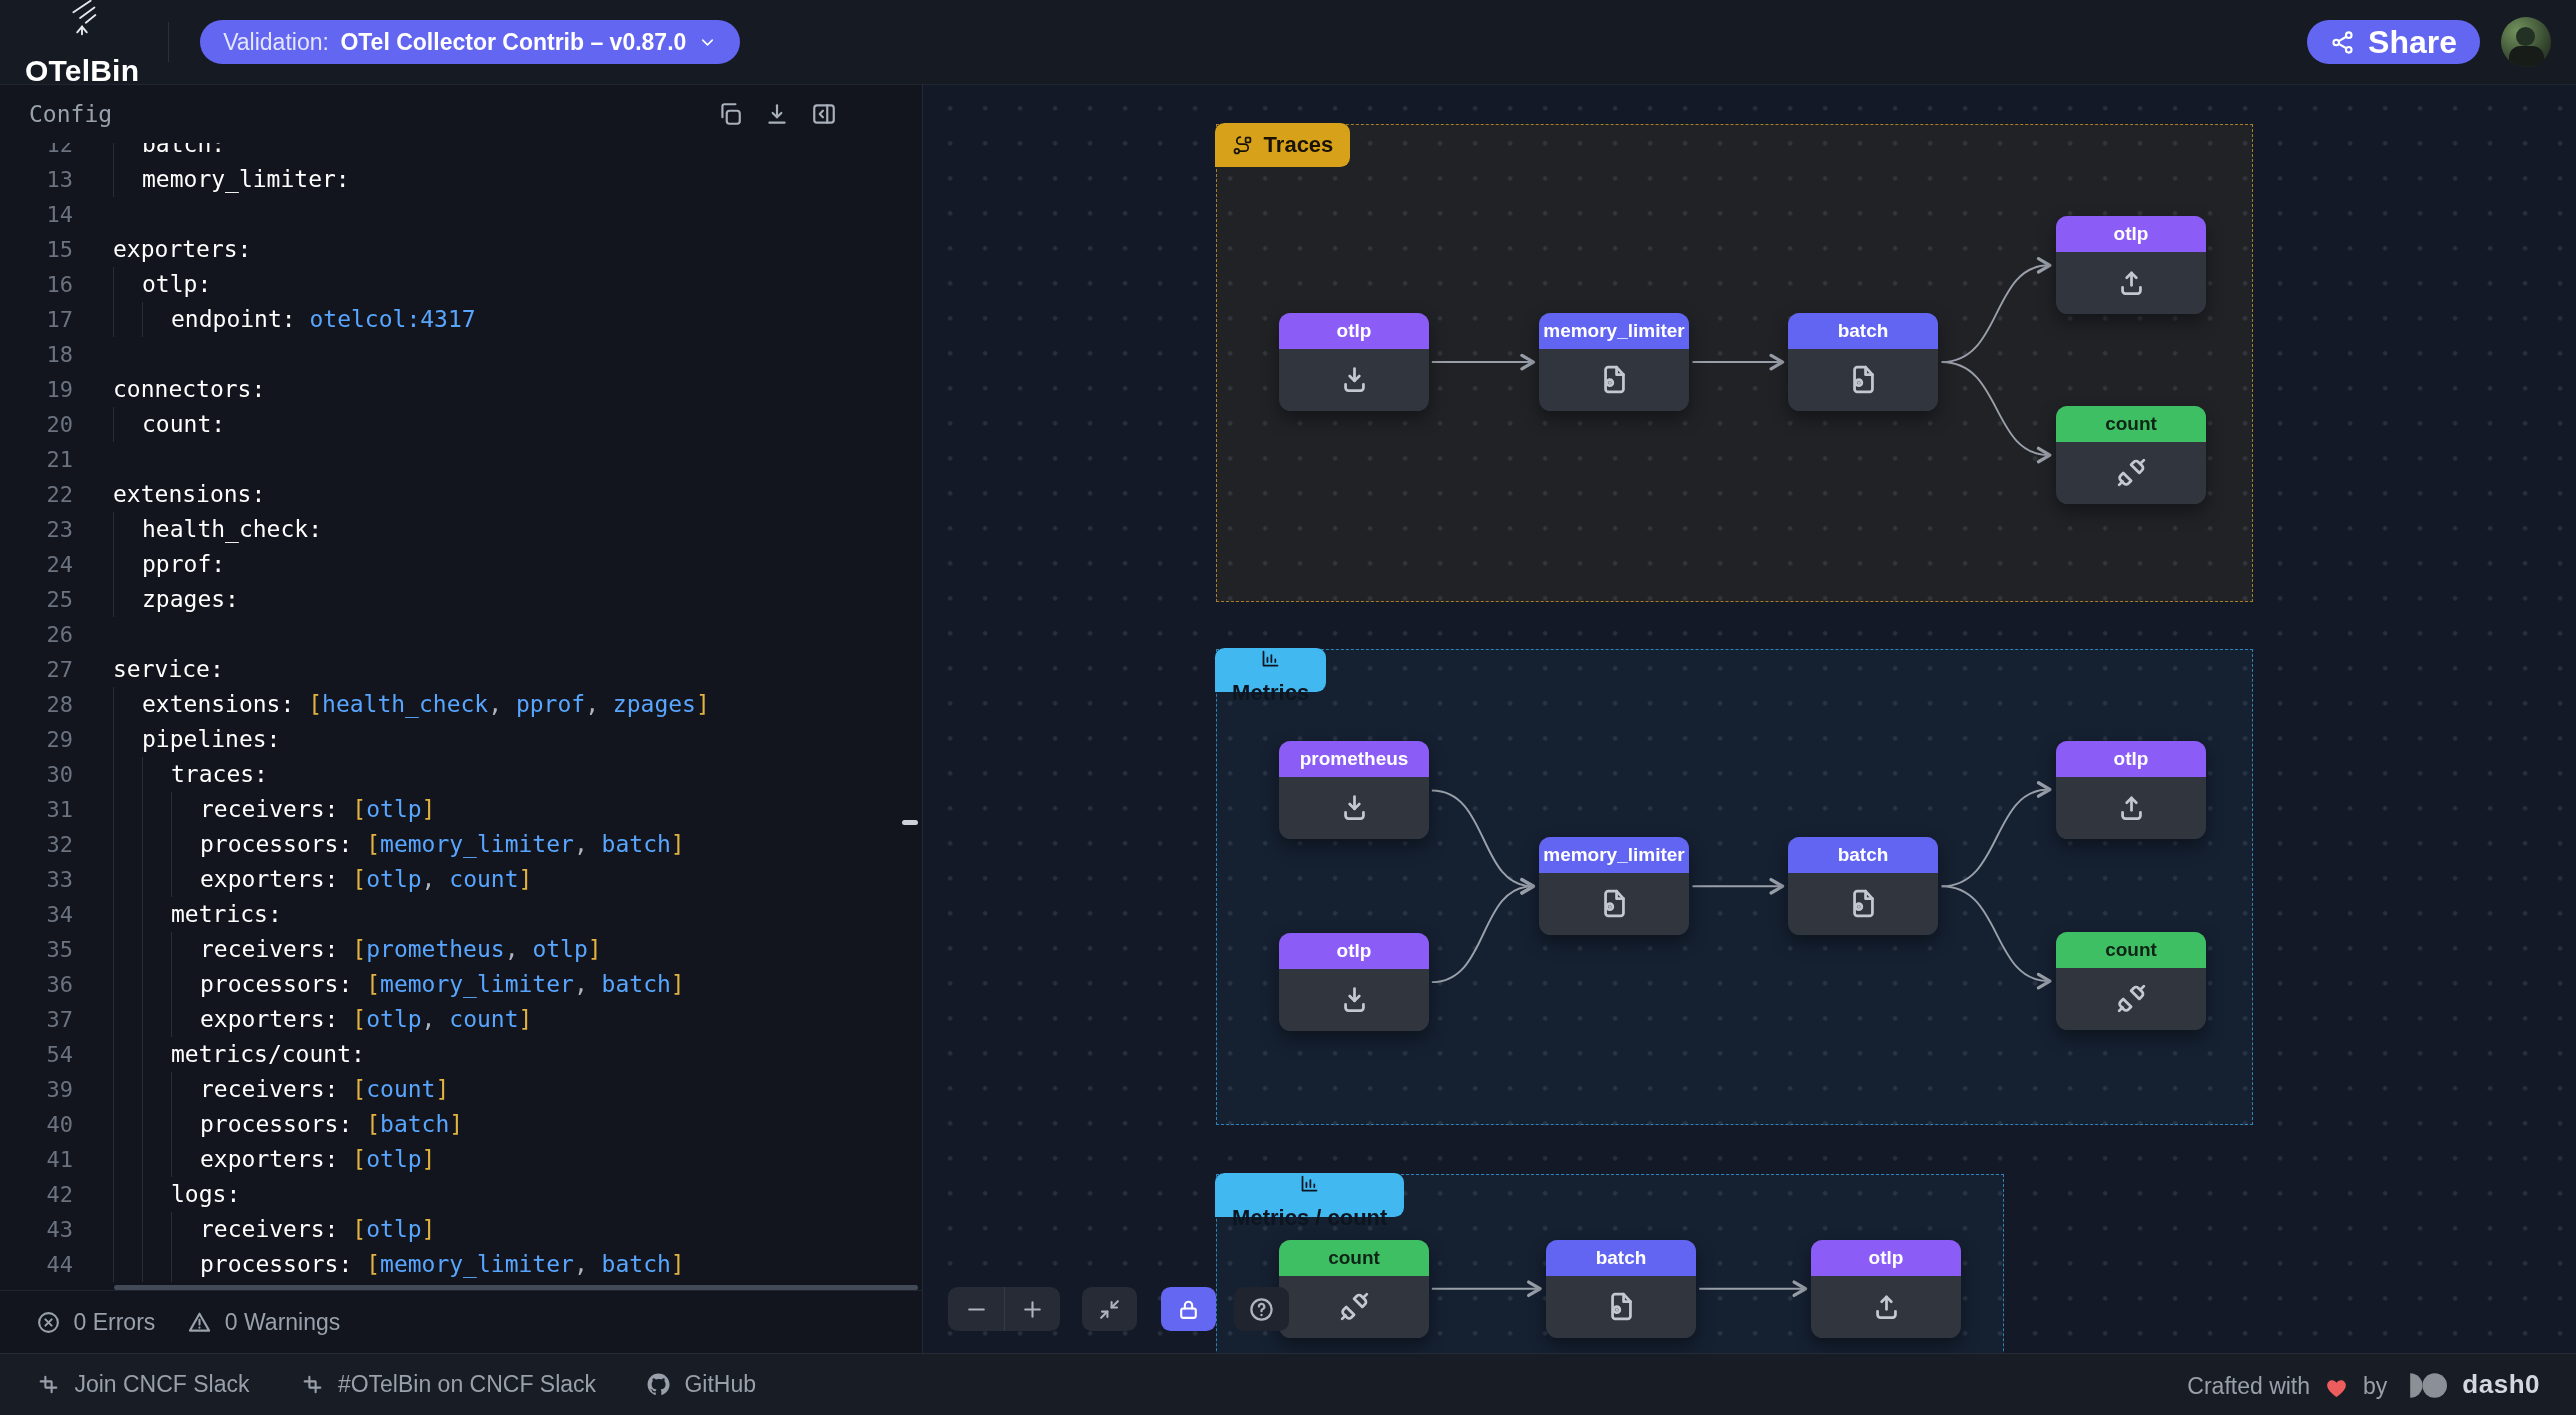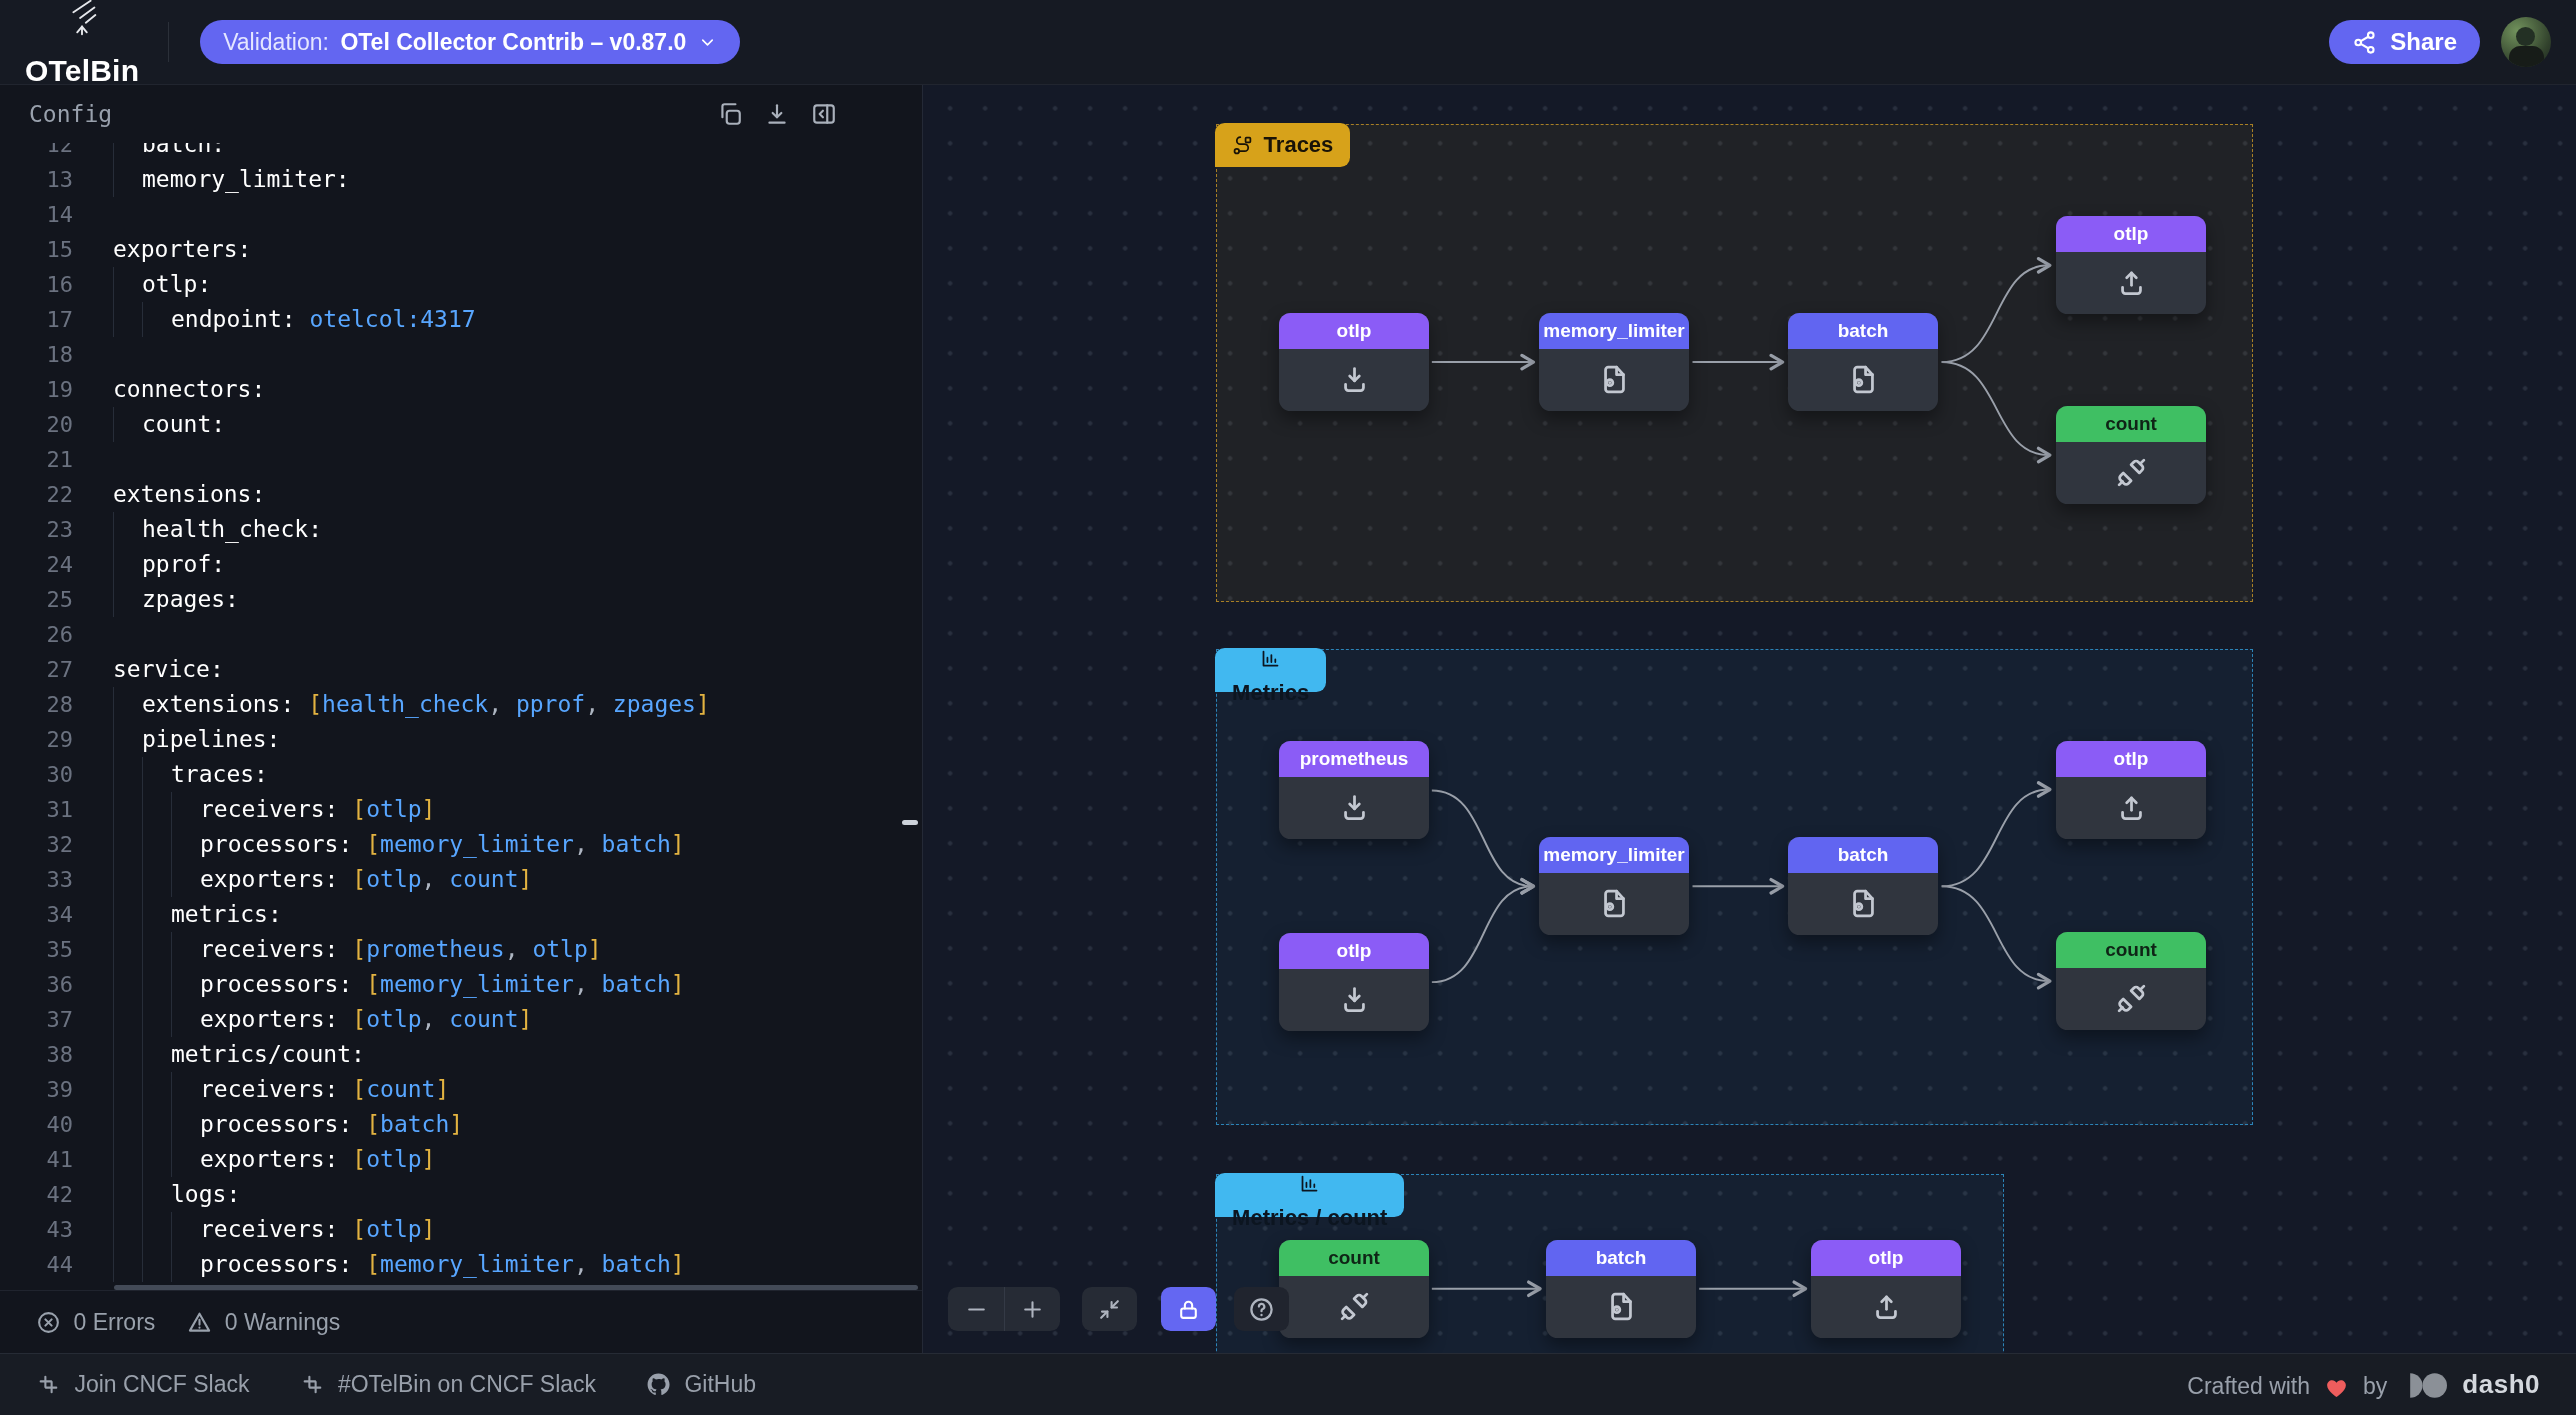--- a/index.html
+++ b/index.html
@@ -11,21 +11,21 @@
   .hdr{height:84px;flex:none;background:#161a23;border-bottom:1px solid #21252f;
        display:flex;align-items:center;padding:0 25px;}
   .brand{display:flex;align-items:center;gap:15.3px;flex-direction:column;}
   .brand-name{font-size:30px;font-weight:700;color:#fff;letter-spacing:0.2px;}
   .hdr-div{width:1px;height:40px;background:#2b3039;margin:0 31px 0 29px;}
   .pill{display:flex;align-items:center;gap:11.5px;height:44px;border-radius:22px;
         background:#6366f1;color:#fff;padding:0 23px;border:none;cursor:pointer;}
   .val-lbl{font-size:23px;color:#e4e6ff;}
   .val-val{font-size:23px;font-weight:700;}
   .hdr-right{margin-left:auto;display:flex;align-items:center;gap:21px;}
-  .share{font-size:24px;font-weight:600;gap:13.4px;}
+  .share{font-size:32px;font-weight:600;gap:13.4px;}
   .avatar{width:50px;height:50px;border-radius:50%;position:relative;overflow:hidden;
           background:radial-gradient(circle at 32% 28%,#71925c,#31412c 68%,#1d2420);}
   .avatar .head{position:absolute;left:15.3px;top:9.6px;width:19px;height:19px;border-radius:50%;background:#233024;}
   .avatar .torso{position:absolute;left:7.7px;top:29px;width:35px;height:25px;border-radius:11.5px;background:#171c18;}
 
   
   .main{flex:1;display:flex;min-height:0;position:relative;}
 
   
   .editor{width:922px;flex:none;background:#12151d;border-right:1.9px solid #242936;
@@ -180,21 +180,21 @@
           <div class="crow"><span class="ln">28</span><span class="ct"><span class="ig"></span><span class="tok k">extensions: </span><span class="tok b">[</span><span class="tok v">health_check</span><span class="tok p">, </span><span class="tok v">pprof</span><span class="tok p">, </span><span class="tok v">zpages</span><span class="tok b">]</span></span></div>
           <div class="crow"><span class="ln">29</span><span class="ct"><span class="ig"></span><span class="tok k">pipelines:</span></span></div>
           <div class="crow"><span class="ln">30</span><span class="ct"><span class="ig"></span><span class="ig"></span><span class="tok k">traces:</span></span></div>
           <div class="crow"><span class="ln">31</span><span class="ct"><span class="ig"></span><span class="ig"></span><span class="ig"></span><span class="tok k">receivers: </span><span class="tok b">[</span><span class="tok v">otlp</span><span class="tok b">]</span></span></div>
           <div class="crow"><span class="ln">32</span><span class="ct"><span class="ig"></span><span class="ig"></span><span class="ig"></span><span class="tok k">processors: </span><span class="tok b">[</span><span class="tok v">memory_limiter</span><span class="tok p">, </span><span class="tok v">batch</span><span class="tok b">]</span></span></div>
           <div class="crow"><span class="ln">33</span><span class="ct"><span class="ig"></span><span class="ig"></span><span class="ig"></span><span class="tok k">exporters: </span><span class="tok b">[</span><span class="tok v">otlp</span><span class="tok p">, </span><span class="tok v">count</span><span class="tok b">]</span></span></div>
           <div class="crow"><span class="ln">34</span><span class="ct"><span class="ig"></span><span class="ig"></span><span class="tok k">metrics:</span></span></div>
           <div class="crow"><span class="ln">35</span><span class="ct"><span class="ig"></span><span class="ig"></span><span class="ig"></span><span class="tok k">receivers: </span><span class="tok b">[</span><span class="tok v">prometheus</span><span class="tok p">, </span><span class="tok v">otlp</span><span class="tok b">]</span></span></div>
           <div class="crow"><span class="ln">36</span><span class="ct"><span class="ig"></span><span class="ig"></span><span class="ig"></span><span class="tok k">processors: </span><span class="tok b">[</span><span class="tok v">memory_limiter</span><span class="tok p">, </span><span class="tok v">batch</span><span class="tok b">]</span></span></div>
           <div class="crow"><span class="ln">37</span><span class="ct"><span class="ig"></span><span class="ig"></span><span class="ig"></span><span class="tok k">exporters: </span><span class="tok b">[</span><span class="tok v">otlp</span><span class="tok p">, </span><span class="tok v">count</span><span class="tok b">]</span></span></div>
-          <div class="crow"><span class="ln">38</span><span class="ct"><span class="ig"></span><span class="ig"></span><span class="tok k">metrics/count:</span></span></div>
+          <div class="crow"><span class="ln">54</span><span class="ct"><span class="ig"></span><span class="ig"></span><span class="tok k">metrics/count:</span></span></div>
           <div class="crow"><span class="ln">39</span><span class="ct"><span class="ig"></span><span class="ig"></span><span class="ig"></span><span class="tok k">receivers: </span><span class="tok b">[</span><span class="tok v">count</span><span class="tok b">]</span></span></div>
           <div class="crow"><span class="ln">40</span><span class="ct"><span class="ig"></span><span class="ig"></span><span class="ig"></span><span class="tok k">processors: </span><span class="tok b">[</span><span class="tok v">batch</span><span class="tok b">]</span></span></div>
           <div class="crow"><span class="ln">41</span><span class="ct"><span class="ig"></span><span class="ig"></span><span class="ig"></span><span class="tok k">exporters: </span><span class="tok b">[</span><span class="tok v">otlp</span><span class="tok b">]</span></span></div>
           <div class="crow"><span class="ln">42</span><span class="ct"><span class="ig"></span><span class="ig"></span><span class="tok k">logs:</span></span></div>
           <div class="crow"><span class="ln">43</span><span class="ct"><span class="ig"></span><span class="ig"></span><span class="ig"></span><span class="tok k">receivers: </span><span class="tok b">[</span><span class="tok v">otlp</span><span class="tok b">]</span></span></div>
           <div class="crow"><span class="ln">44</span><span class="ct"><span class="ig"></span><span class="ig"></span><span class="ig"></span><span class="tok k">processors: </span><span class="tok b">[</span><span class="tok v">memory_limiter</span><span class="tok p">, </span><span class="tok v">batch</span><span class="tok b">]</span></span></div>
         </div>
       <div class="hthumb"></div>
       <div class="vthumb"></div>
       <div class="status">

